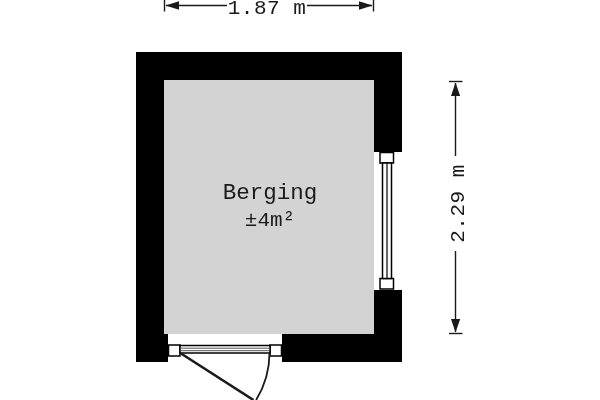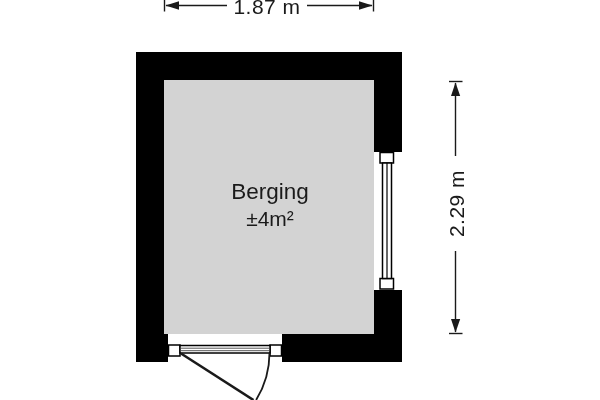--- a/index.html
+++ b/index.html
@@ -8,20 +8,21 @@
     width: 600px;
     height: 400px;
     overflow: hidden;
     background: #ffffff;
     font-family: "Liberation Sans", "DejaVu Sans", sans-serif;
   }
   .canvas-wrap {
     position: relative;
     width: 555px;
     height: 400px;
+    font-family: Liberation Mono, monospace;
   }
   svg {
     position: absolute;
     top: 0;
     left: 0;
     display: block;
   }
   text {
     fill: #1a1a1a;
   }

